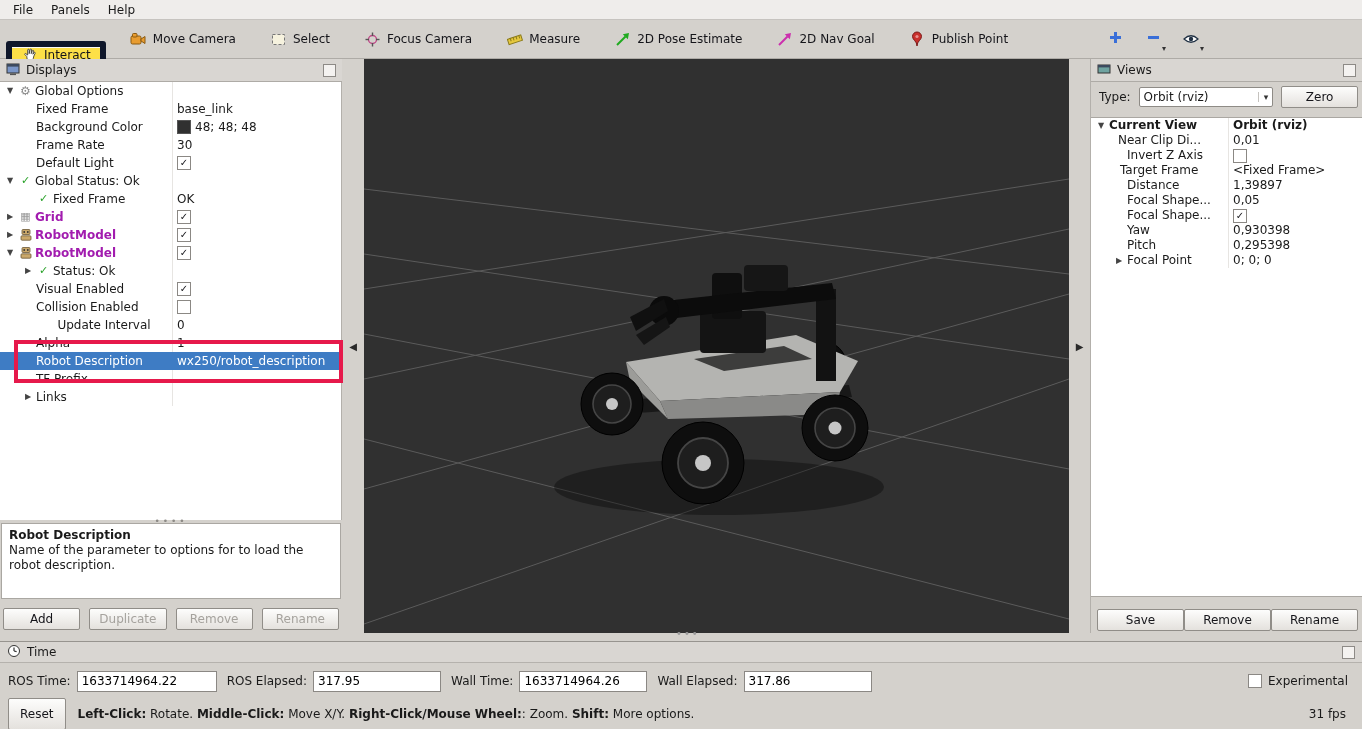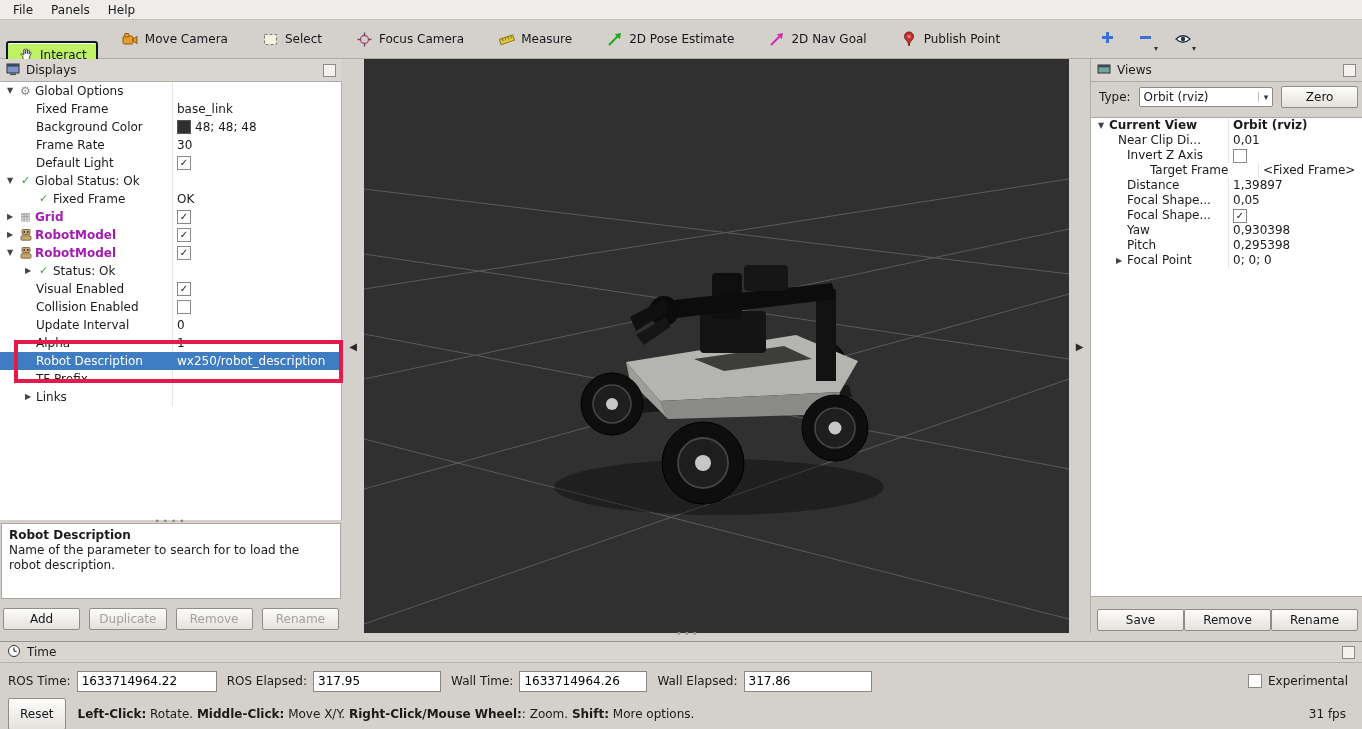--- a/index.html
+++ b/index.html
@@ -12,21 +12,21 @@
   }
   
   #menubar{position:absolute;left:0;top:0;width:100%;height:20px;background:#efedeb;
     border-bottom:1px solid #c6c3bf;display:flex;align-items:center;padding-left:4px;box-sizing:border-box;}
   .menu-item{padding:1px 9px;cursor:default;}
   
   #toolbar{position:absolute;left:0;top:20px;width:100%;height:39px;background:#d4d1cc;
     border-bottom:1px solid #aeaba6;display:flex;align-items:center;padding:0 6px;box-sizing:border-box;gap:14px;}
   .tool{display:flex;align-items:center;gap:6px;height:28px;padding:0 9px;background:transparent;
     border:1px solid transparent;border-radius:3px;font:12px "DejaVu Sans",sans-serif;color:#15151a;}
-  .tool.active{background:#bef264;border:2px solid #0f172a;box-shadow:inset 0 1px 0 #fbfaf9;margin-top:32px;}
+  .tool.active{background:#fde047;border:6px solid #0f172a;box-shadow:inset 0 1px 0 #fbfaf9;margin-top:32px;}
   .tb-right{margin-left:70px;display:flex;align-items:center;gap:12px;}
   .tb-small{position:relative;width:26px;height:26px;border:none;background:transparent;display:flex;align-items:center;justify-content:center;}
   .dd{position:absolute;right:0;bottom:-1px;font-size:8px;color:#333;}
   
   .panel-header{height:23px;background:#d9d6d2;border-bottom:1px solid #aeaba6;display:flex;align-items:center;gap:6px;padding:0 6px;box-sizing:border-box;}
   .float-btn{margin-left:auto;width:11px;height:11px;background:#f4f2f0;border:1px solid #8d8a86;}
   .tree{position:absolute;left:0;right:0;background:#fff;overflow:hidden;}
   .trow{display:flex;height:18px;line-height:18px;align-items:center;}
   .views-tree .trow{height:15px;line-height:15px;}
   .tname{flex:none;width:172px;display:flex;align-items:center;overflow:hidden;white-space:nowrap;box-sizing:border-box;}
@@ -342,21 +342,21 @@
       <div class="trow">
         <div class="tname" style="padding-left: 21px;">
           <span class="exp"></span>
           <span class="tlabel">Collision Enabled</span>
         </div>
         <div class="tval">
           <span class="cb"></span>
         </div>
       </div>
       <div class="trow">
-        <div class="tname" style="padding-left: 21px;">
+        <div class="tname" style="padding-left: 21px; justify-content: center;">
           <span class="exp"></span>
           <span class="tlabel">Update Interval</span>
         </div>
         <div class="tval">
           <span class="">0</span>
         </div>
       </div>
       <div class="trow">
         <div class="tname" style="padding-left: 21px;">
           <span class="exp"></span>
@@ -386,21 +386,21 @@
         <div class="tname" style="padding-left: 21px;">
           <span class="exp">▶</span>
           <span class="tlabel">Links</span>
         </div>
         <div class="tval"></div>
       </div>
     </div>
   <div id="displays-dots">••••</div>
   <div id="desc-box">
     <div id="desc-title">Robot Description</div>
-    <div id="desc-body">Name of the parameter to search for to load the robot description.</div>
+    <div id="desc-body">Name of the parameter to options for to load the robot description.</div>
   </div>
   <div id="displays-buttons">
       <button class="btn">Add</button>
       <button class="btn" disabled="">Duplicate</button>
       <button class="btn" disabled="">Remove</button>
       <button class="btn" disabled="">Rename</button>
     </div>
   <div id="highlight-rect" style="border-color: rgb(230, 25, 75);"></div>
 </div>
 
@@ -508,21 +508,21 @@
       <div class="trow">
         <div class="tname" style="padding-left: 21px;">
           <span class="exp"></span>
           <span class="tlabel">Invert Z Axis</span>
         </div>
         <div class="tval">
           <span class="cb"></span>
         </div>
       </div>
       <div class="trow">
-        <div class="tname" style="padding-left: 14px; margin-left: 30px;">
+        <div class="tname" style="padding-left: 14px;">
           <span class="exp"></span>
           <span class="tlabel">Target Frame</span>
         </div>
         <div class="tval">
           <span class="">&lt;Fixed Frame&gt;</span>
         </div>
       </div>
       <div class="trow">
         <div class="tname" style="padding-left: 21px;">
           <span class="exp"></span>

